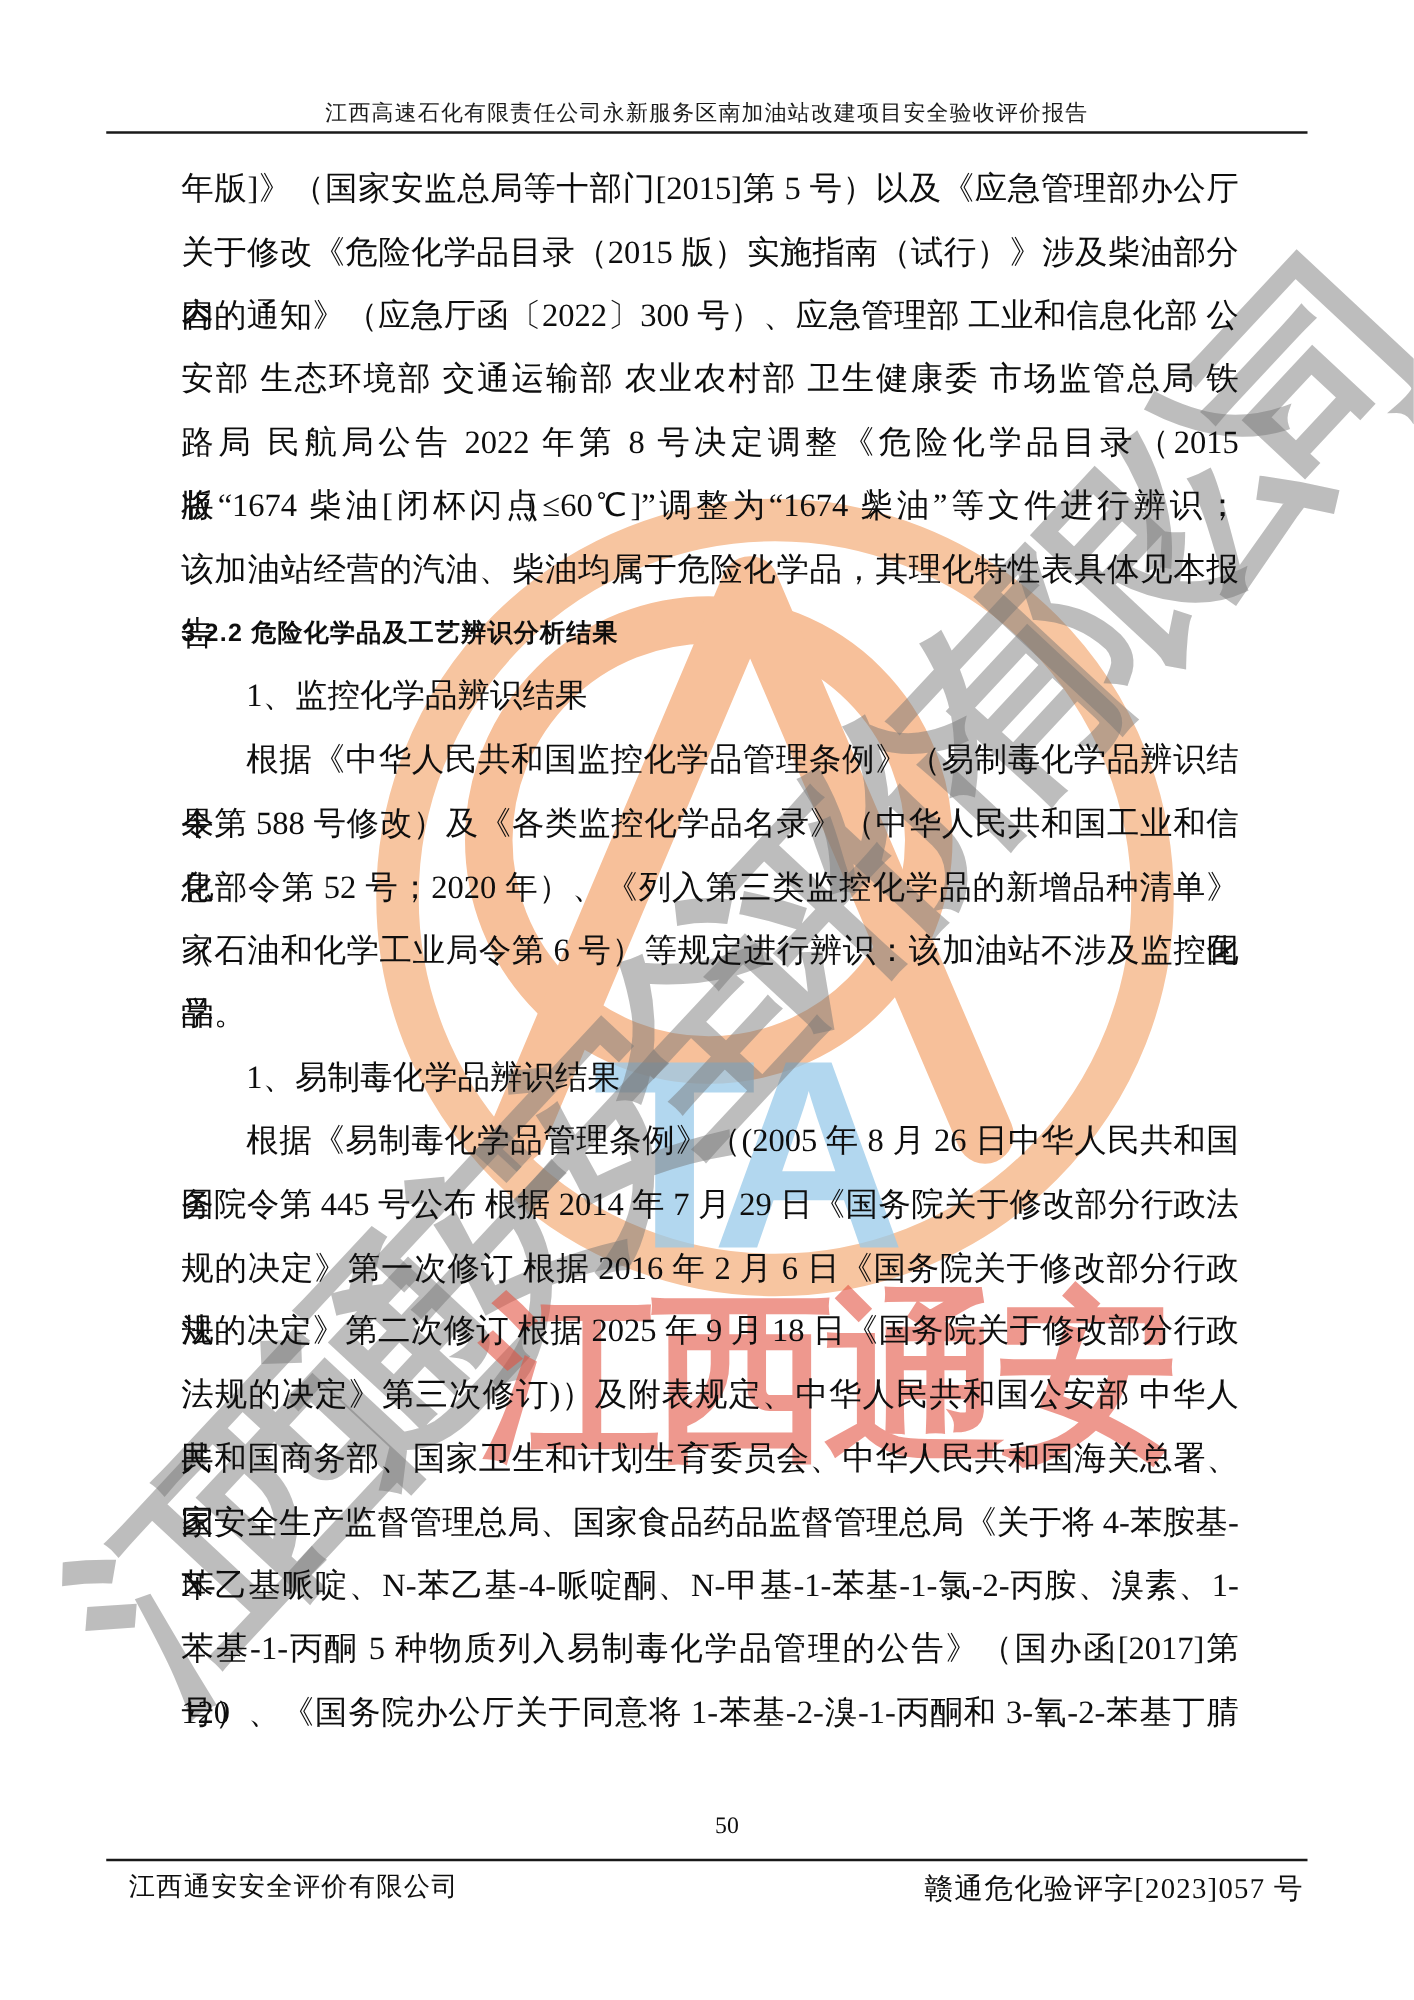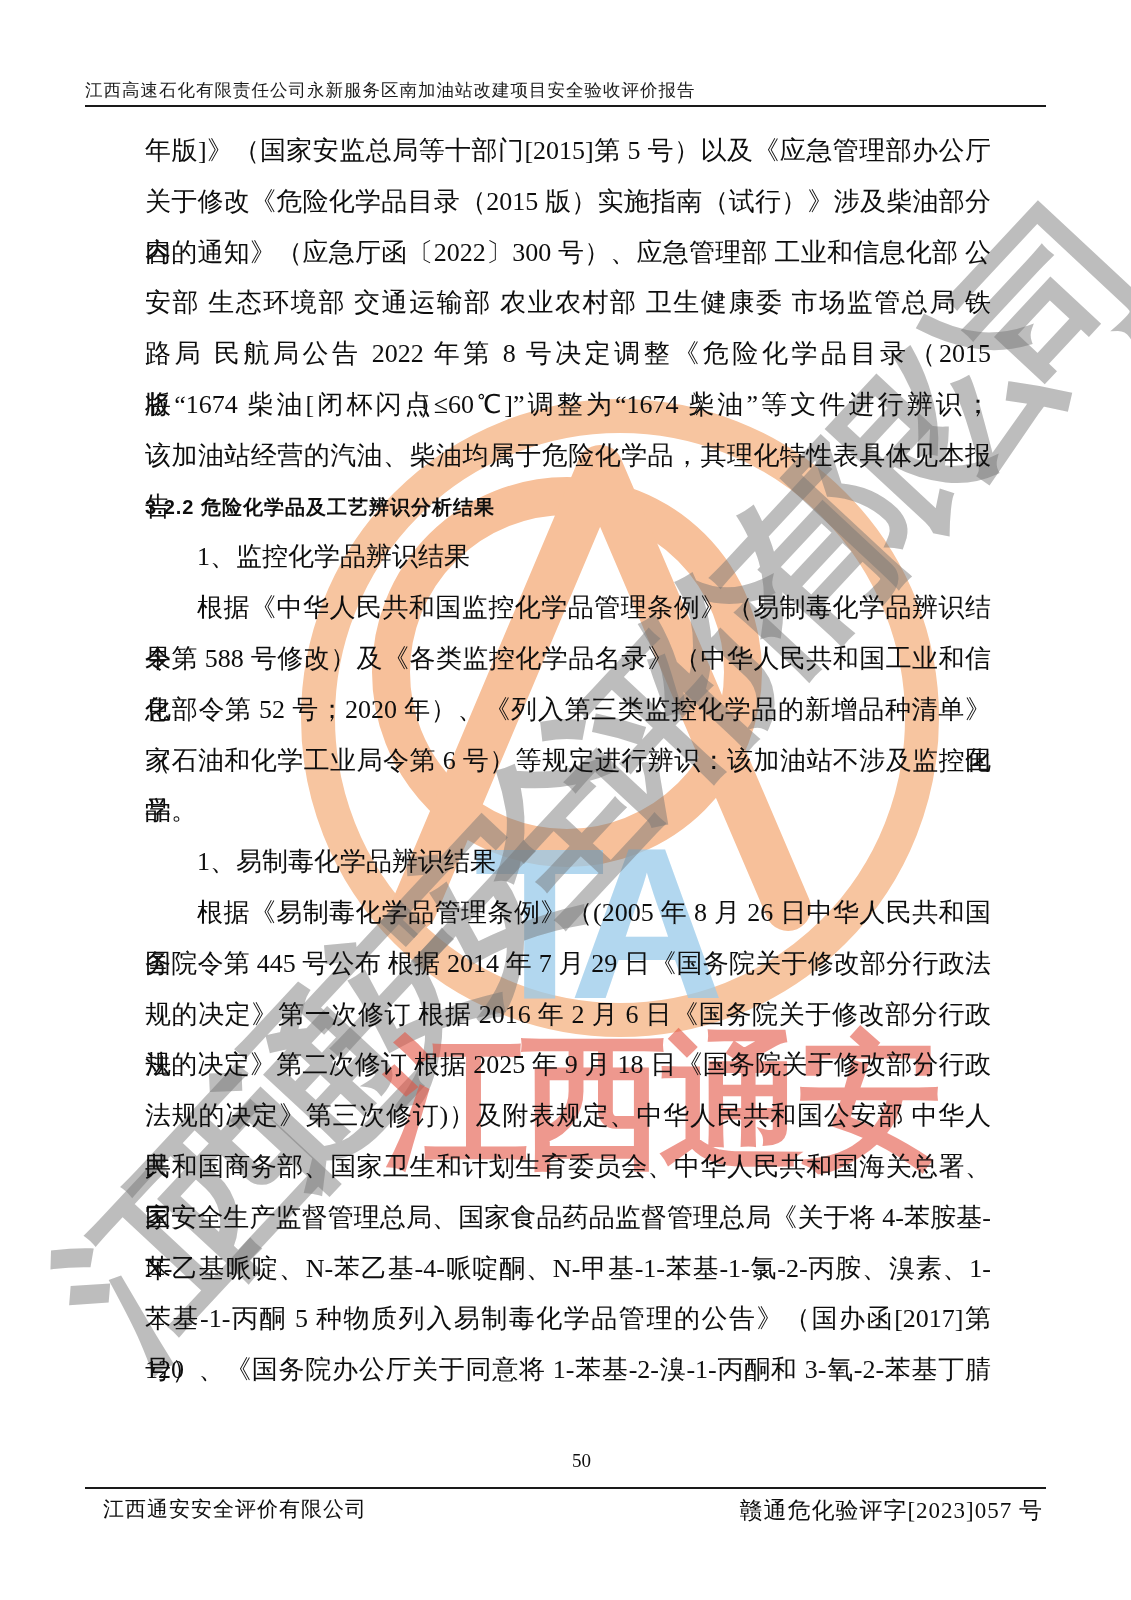--- a/index.html
+++ b/index.html
@@ -24,21 +24,21 @@
   }
   .wm-stamp{
     position:absolute;left:383px;top:1030px;z-index:3;white-space:nowrap;
     font-family:"Liberation Serif",serif;font-weight:bold;
     font-size:146px;line-height:1;letter-spacing:-8px;
     color:rgba(226,84,66,0.60);pointer-events:none;
   }
   
   .content{position:absolute;inset:0;z-index:10;}
   .header-title{
-    position:absolute;top:78px;left:85px;width:961px;
+    position:absolute;top:78px;left:85px;width:961px;text-align:center;
     font-size:17.5px;letter-spacing:1px;color:#1b1b1b;
   }
   .header-rule{position:absolute;top:105px;left:85px;width:961px;border-top:2.5px solid #1a1a1a;}
   .body-block{
     position:absolute;left:145px;top:126px;width:846px;
     font-size:26px;line-height:50.8px;
   }
   .line{height:50.8px;}
   .j{text-align:justify;text-align-last:justify;}
   .i2{text-indent:2em;}

